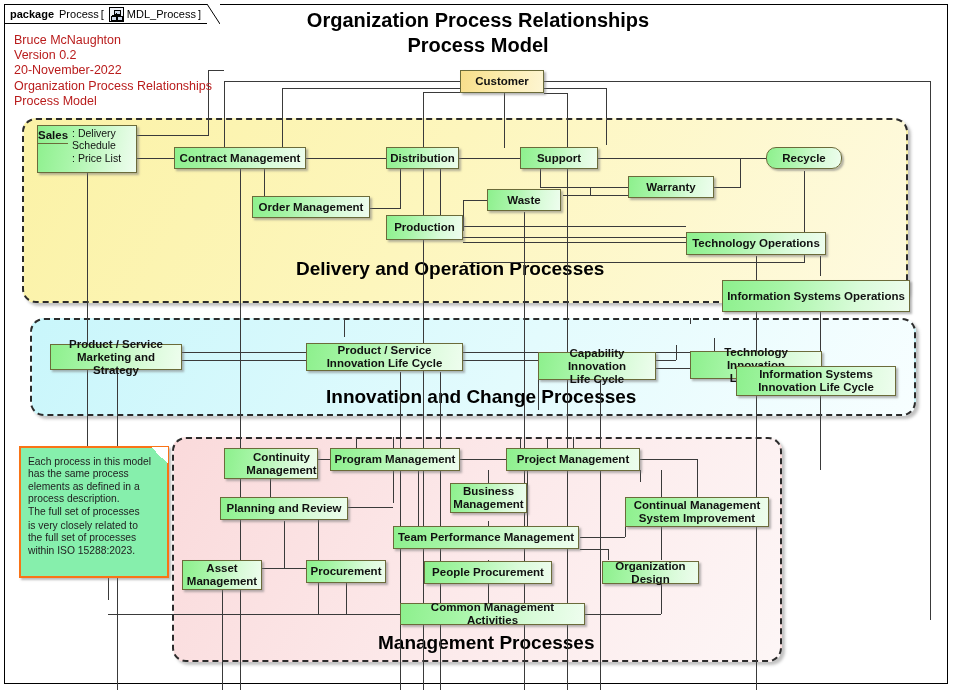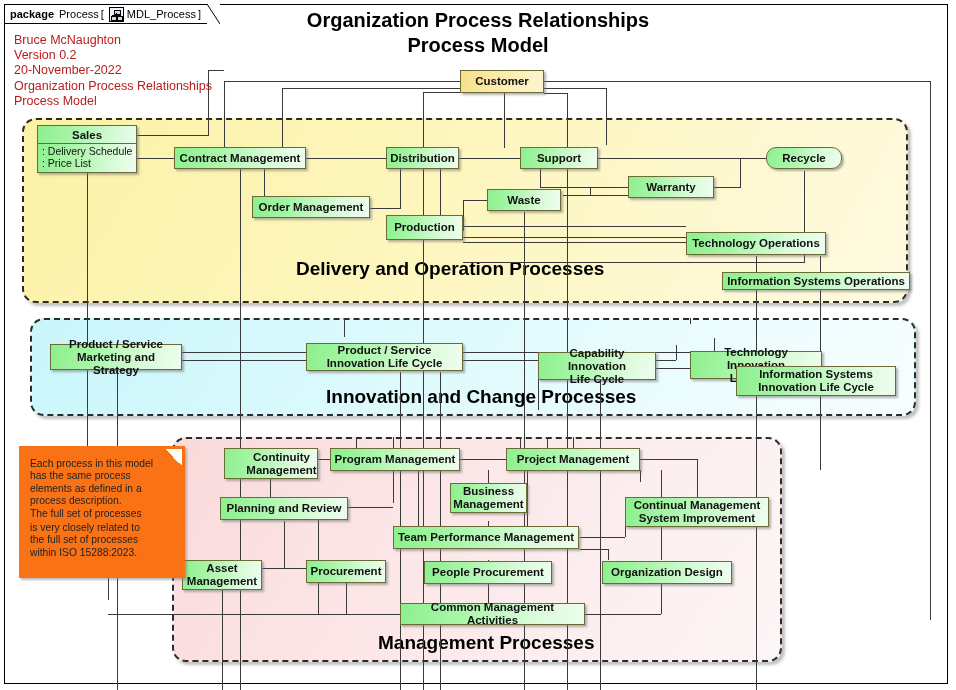--- a/index.html
+++ b/index.html
@@ -51,28 +51,28 @@
         display:flex;align-items:center;justify-content:center;text-align:center;
         font-size:11.5px;font-weight:bold;color:#111;line-height:12.6px;z-index:12;padding:0 3px;}
   .node.actor{background:linear-gradient(100deg,#f7de8a 0%,#fbeaa7 40%,#fdf5d2 100%);border-color:#6b6b3a;}
   .node.two{line-height:13px;}
 
   
   #n-sales{position:absolute;left:37px;top:125px;width:100px;height:48px;z-index:12;
            border:1px solid #6b6b3a;box-sizing:border-box;
            box-shadow:2px 2px 2px rgba(120,120,120,.55);
            background:linear-gradient(100deg,#8df08d 0%,#a9f5a9 35%,#dcfbdc 80%,#effdef 100%);
-           display:flex;flex-direction:column;}
+           display:flex;flex-direction:row;}
   #n-sales .hdr{height:17px;display:flex;align-items:center;justify-content:center;
                 font-size:11.5px;font-weight:bold;border-bottom:1px solid #6b6b3a;color:#111;}
   #n-sales .attrs{flex:1;padding:1px 0 0 4px;font-size:10.5px;line-height:12.4px;color:#111;text-align:left;font-weight:normal;}
 
   
-  #note{position:absolute;left:19px;top:446px;width:166px;height:132px;z-index:14;
-        background:#f97316;border:4px solid #f97316;box-sizing:border-box;
+  #note{position:absolute;left:19px;top:446px;width:150px;height:132px;z-index:14;
+        background:#86efac;border:2px solid #f97316;box-sizing:border-box;
         box-shadow:2px 2px 2px rgba(120,120,120,.5);}
   #note .fold2{position:absolute;right:-1px;top:-1px;width:17px;height:17px;
         background:linear-gradient(225deg,#ffffff 50%,rgba(0,0,0,0) 50%);}
   #note .txt{padding:8px 6px 0 7px;font-size:10.3px;line-height:12.4px;color:#222;}
   #note .txt div{white-space:nowrap;}
   #note .gap{margin-top:2px;}
 </style>
 </head>
 <body>
 
@@ -243,21 +243,21 @@
 
   <div class="node" style="left:174px;top:147px;width:132px;height:22px;text-align:right;">Contract Management</div>
   <div class="node" style="left:386px;top:147px;width:73px;height:22px;">Distribution</div>
   <div class="node" style="left:520px;top:147px;width:78px;height:22px;">Support</div>
   <div class="node" style="left:766px;top:147px;width:76px;height:22px;border-radius:10px;">Recycle</div>
   <div class="node" style="left:252px;top:196px;width:118px;height:22px;">Order Management</div>
   <div class="node" style="left:487px;top:189px;width:74px;height:22px;">Waste</div>
   <div class="node" style="left:628px;top:176px;width:86px;height:22px;">Warranty</div>
   <div class="node" style="left:386px;top:215px;width:77px;height:25px;">Production</div>
   <div class="node" style="left:686px;top:232px;width:140px;height:23px;">Technology Operations</div>
-  <div class="node" style="left:722px;top:272px;width:188px;height:18px;">Information Systems Operations</div>
+  <div class="node" style="left:722px;top:280px;width:188px;height:32px;">Information Systems Operations</div>
 
   <div class="node two" style="left:50px;top:344px;width:132px;height:26px;flex-direction:column;">
     <span>Product / Service</span>
     <span>Marketing and Strategy</span>
   </div>
   <div class="node two" style="left:306px;top:343px;width:157px;height:28px;flex-direction:column;">
     <span>Product / Service</span>
     <span>Innovation Life Cycle</span>
   </div>
   <div class="node two" style="left:538px;top:352px;width:118px;height:28px;flex-direction:column;">
@@ -288,21 +288,21 @@
     <span>Continual Management</span>
     <span>System Improvement</span>
   </div>
   <div class="node" style="left:393px;top:526px;width:186px;height:23px;">Team Performance Management</div>
   <div class="node two" style="left:182px;top:560px;width:80px;height:30px;flex-direction:column;">
     <span>Asset</span>
     <span>Management</span>
   </div>
   <div class="node" style="left:306px;top:560px;width:80px;height:23px;">Procurement</div>
   <div class="node" style="left:424px;top:561px;width:128px;height:23px;">People Procurement</div>
-  <div class="node" style="left:602px;top:561px;width:130px;height:23px;">Organization Design</div>
+  <div class="node" style="left:602px;top:561px;width:97px;height:23px;">Organization Design</div>
   <div class="node" style="left:400px;top:603px;width:185px;height:22px;">Common Management Activities</div>
 
   <div id="note">
     <div class="fold2"></div>
     <div class="txt">
       <div>Each process in this model</div>
       <div>has the same process</div>
       <div>elements as defined in a</div>
       <div>process description.</div>
       <div>The full set of processes</div>

